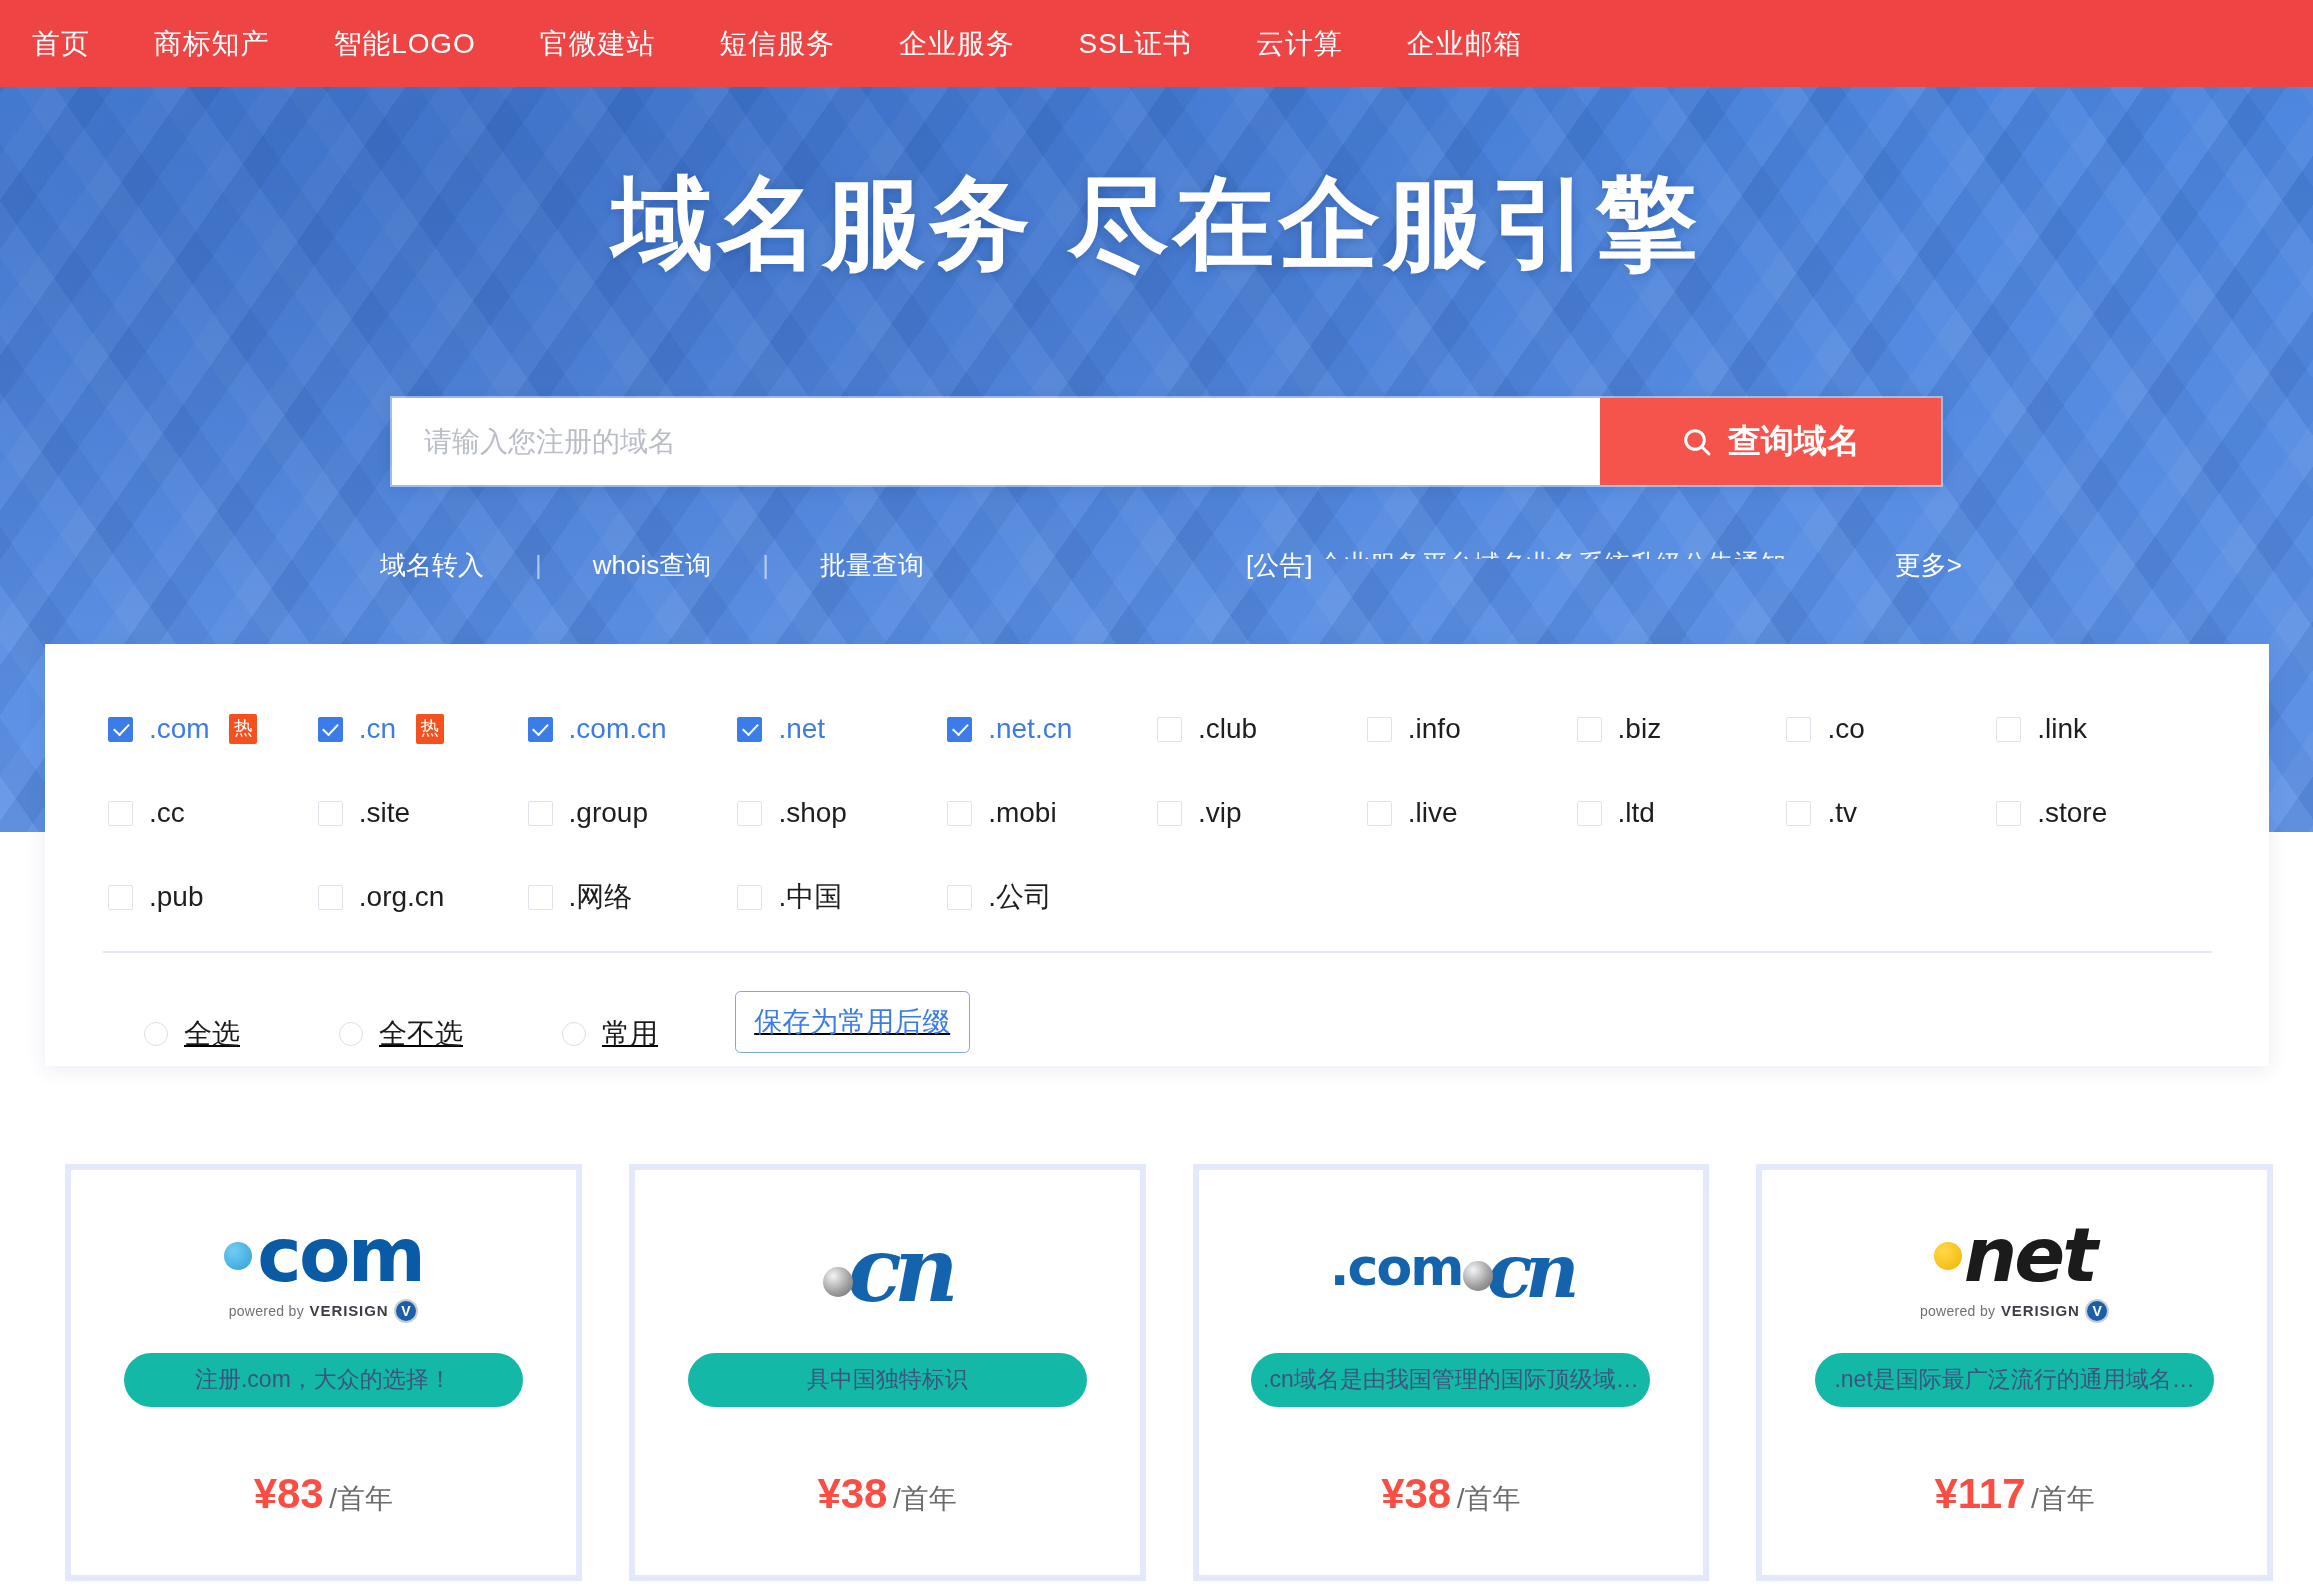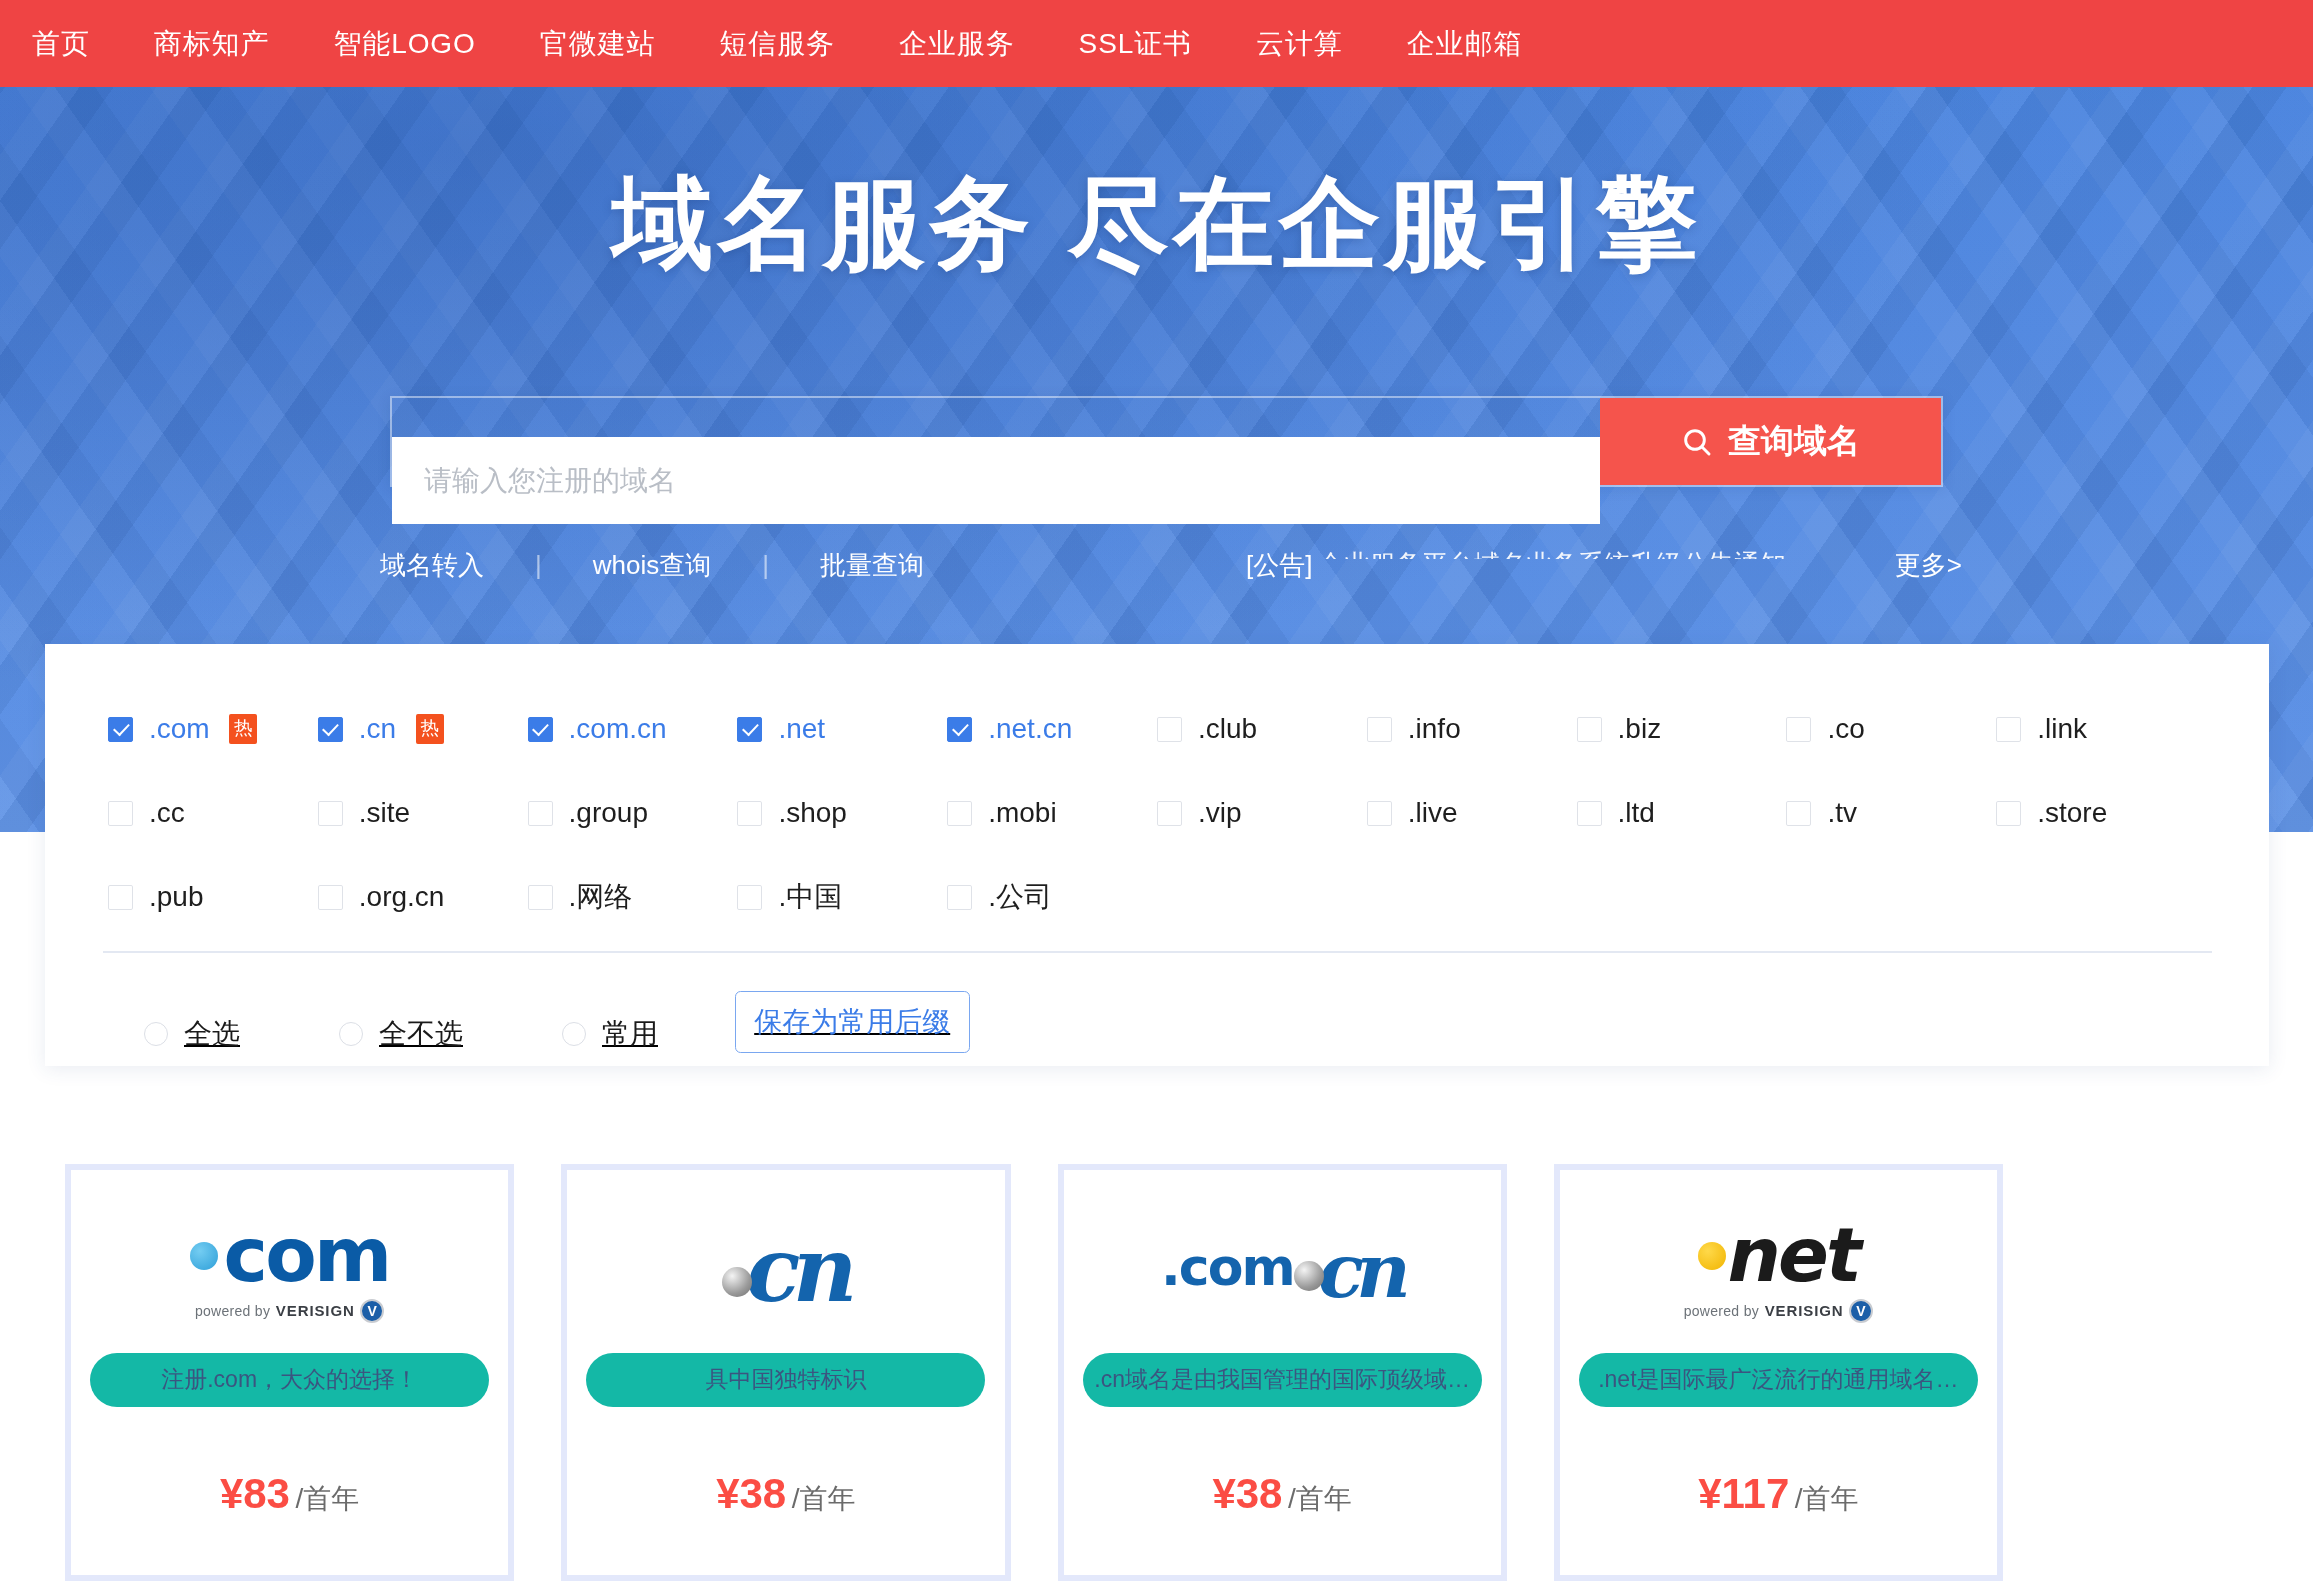--- a/index.html
+++ b/index.html
@@ -69,21 +69,20 @@
     box-shadow: 0 1.9px 13px rgba(20,50,110,0.12);
     z-index: 10;
   }
   #search-input {
     flex: 1; height: 100%;
     border: none; outline: none;
     background: #ffffff;
     font-size: 28px; color: #333;
     padding: 0 32px;
     font-family: "Liberation Sans", sans-serif;
-    margin-top: 39px;
   }
   #search-input::placeholder { color: #b9bec6; }
   #search-button {
     width: 341px; height: 100%;
     background: #f5544c;
     border: none; cursor: pointer;
     color: #ffffff; font-size: 33px; font-weight: bold;
     display: flex; align-items: center; justify-content: center;
     gap: 15px;
     font-family: "Liberation Sans", sans-serif;
@@ -171,21 +170,21 @@
     border: 1.9px solid #7aa7f0; border-radius: 5.6px;
     background: #ffffff; color: #3b7ce8;
     font-size: 28px; cursor: pointer; white-space: nowrap;
     font-family: "Liberation Sans", sans-serif;
     margin-left: -22.4px;
   }
 
   
   #cards {
     position: absolute; left: 65px; top: 1164px;
-    width: 1938px; height: 417px;
+    width: 2208px; height: 417px;
     display: flex; gap: 47px;
   }
   .card {
     width: 524px; height: 417px;
     background: #ffffff;
     border: 6.5px solid #e3e8fb;
     display: flex; flex-direction: column; align-items: center;
     cursor: pointer;
     position: relative;
   }

